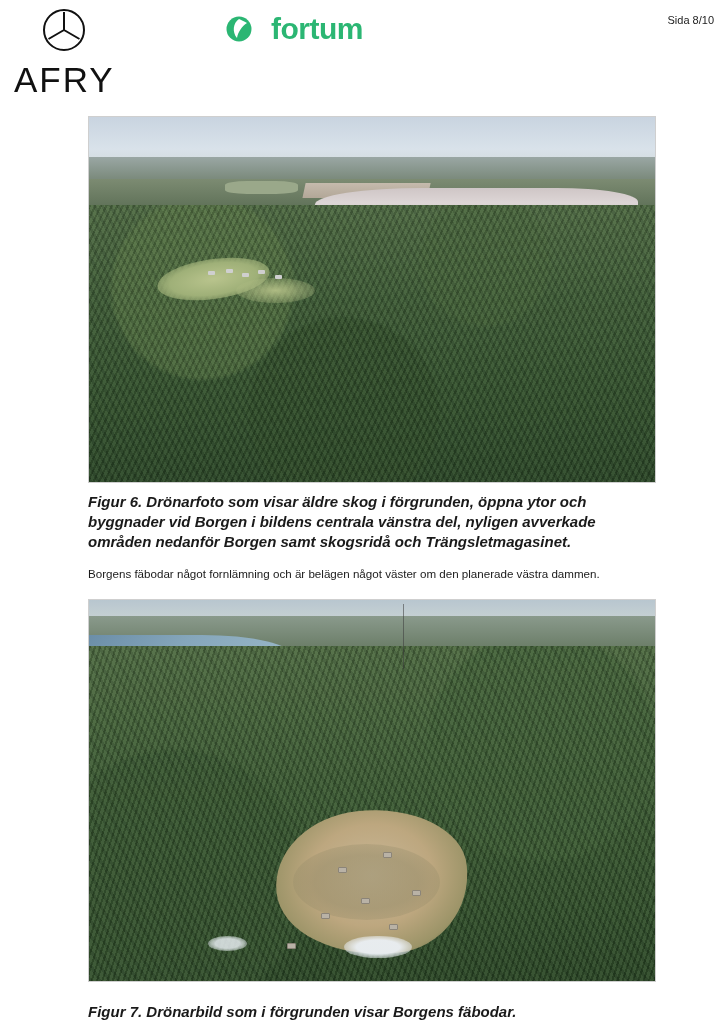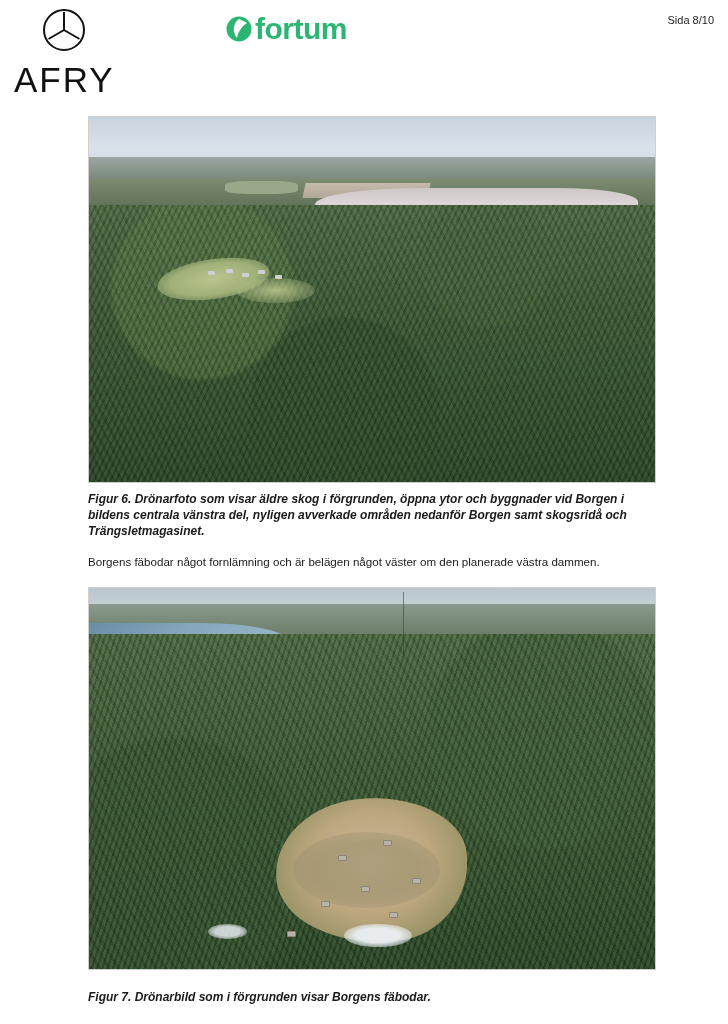--- a/index.html
+++ b/index.html
@@ -46,21 +46,21 @@
     color: #111;
     font-weight: 400;
     line-height: 1;
   }
   .logo-fortum {
     position: absolute;
     left: 225px;
     top: 14px;
     display: flex;
     align-items: center;
-    gap: 2px;
+    gap: 18px;
   }
   .fortum-mark {
     width: 28px;
     height: 28px;
   }
   .fortum-word {
     font-family: "Liberation Sans", sans-serif;
     font-size: 30px;
     color: #2bb673;
     font-weight: 700;
@@ -87,21 +87,21 @@
     width: 568px;
     display: block;
     border: 1px solid #cfcfcf;
     position: relative;
     overflow: hidden;
   }
   .figure1 { height: 367px; }
   .figure2 { height: 383px; }
 
   .caption {
-    font-size: 12px;
+    font-size: 15px;
     font-style: italic;
     font-weight: bold;
     color: #1a1a1a;
     line-height: 1.32;
     margin-top: 9px;
     width: 560px;
   }
 
   .body-text {
     font-size: 11.6px;

